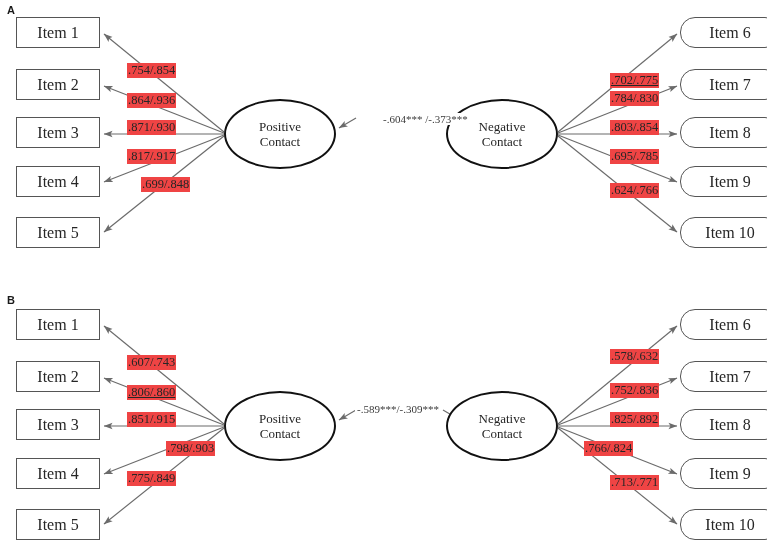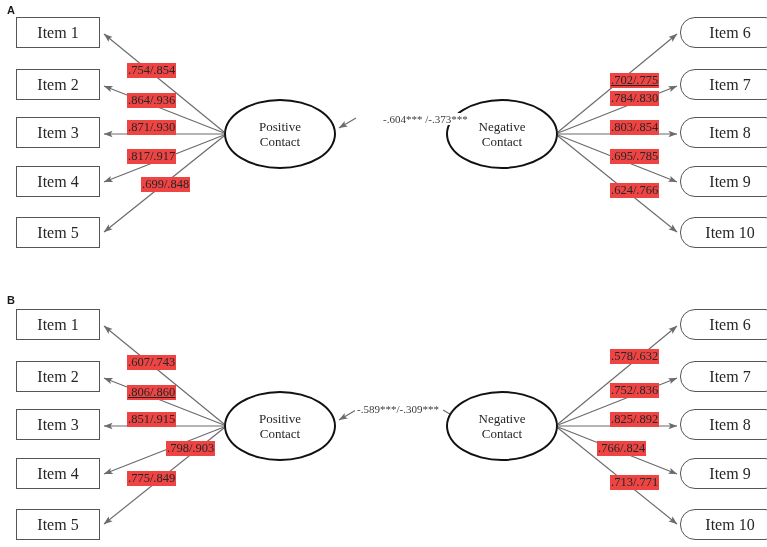--- a/index.html
+++ b/index.html
@@ -191,17 +191,17 @@
 
     <div class="edge-label" style="left:127px;top:65px;">.607/.743</div>
     <div class="edge-label" style="left:127px;top:95px;text-decoration:underline;">.806/.860</div>
     <div class="edge-label" style="left:127px;top:122px;">.851/.915</div>
     <div class="edge-label" style="left:127px;top:151px;margin-left:39px;">.798/.903</div>
     <div class="edge-label" style="left:127px;top:181px;">.775/.849</div>
 
     <div class="edge-label" style="left:610px;top:59px;text-align:right;">.578/.632</div>
     <div class="edge-label" style="left:610px;top:93px;">.752/.836</div>
     <div class="edge-label" style="left:610px;top:122px;">.825/.892</div>
-    <div class="edge-label" style="left:597px;top:151px;">.766/.824</div>
+    <div class="edge-label" style="left:584px;top:151px;">.766/.824</div>
     <div class="edge-label" style="left:610px;top:185px;">.713/.771</div>
   </div>
 
 </div>
 
 </body></html>

